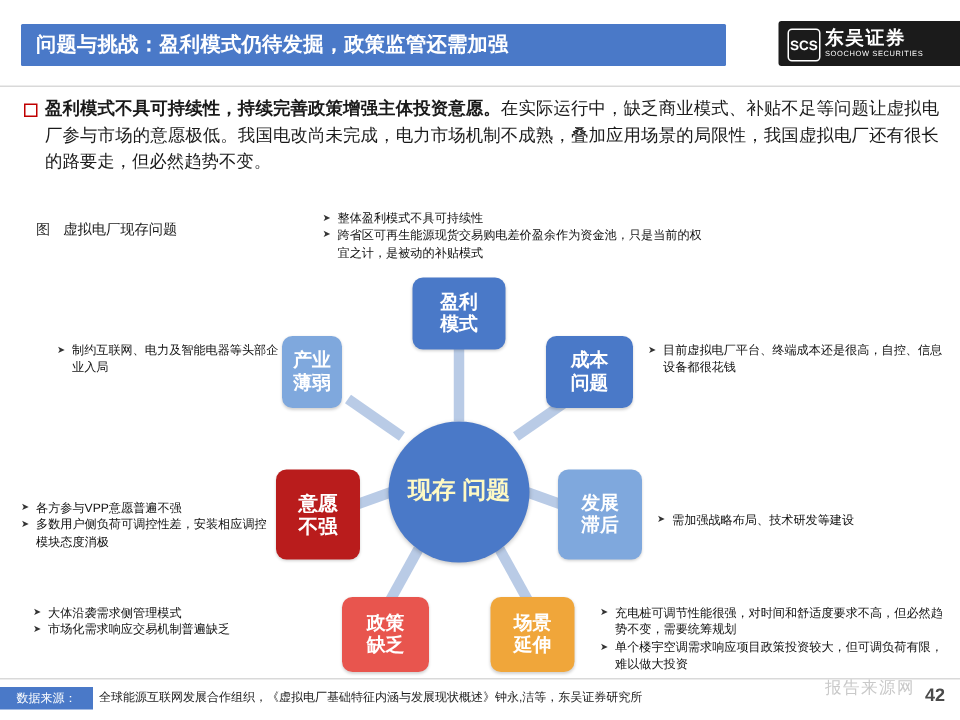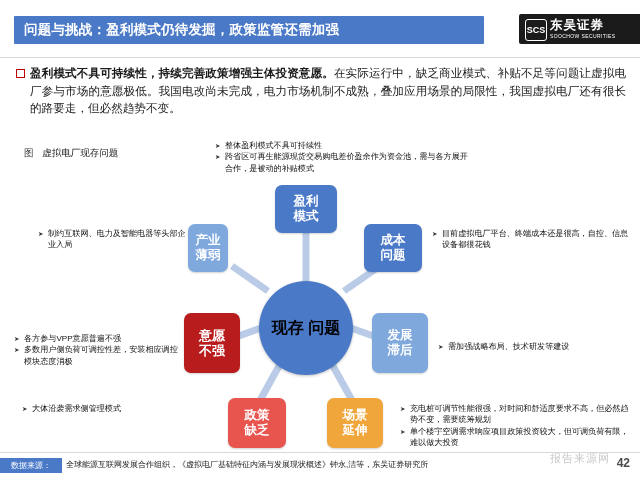--- a/index.html
+++ b/index.html
@@ -87,21 +87,21 @@
     text-align:center;
     font-weight:bold;
     display:flex;align-items:center;justify-content:center;
     line-height:15px;
     box-shadow:0 1px 2px rgba(0,0,0,0.18);
   }
   .node span{display:block;}
   .center-node{
     position:absolute;left:259px;top:281px;width:94px;height:94px;
     border-radius:50%;
-    background:#4a79c8;color:#000000;
+    background:#4a79c8;color:#fef9c3;
     display:flex;align-items:center;justify-content:center;
     font-size:16px;font-weight:bold;line-height:20px;text-align:center;
     box-shadow:0 1px 3px rgba(0,0,0,0.25);
   }
   
   .footer-line{
     position:absolute;left:0;top:452px;width:640px;height:1px;background:#d9d9d9;
   }
   .src-tag{
     position:absolute;left:0;top:458px;width:62px;height:15px;
@@ -208,21 +208,21 @@
 
 <div class="node" style="left:228px;top:398px;width:58px;height:50px;background:#e8554e;font-size:12.5px;">
   <div>
     <span>政策</span>
     <span>缺乏</span>
   </div>
 </div>
 
 <div class="note" style="left:215px;top:140px;width:260px;">
   <div class="ln">整体盈利模式不具可持续性</div>
-  <div class="ln wrap" style="width:250px;">跨省区可再生能源现货交易购电差价盈余作为资金池，需与各方展开合作，是被动的补贴模式</div>
+  <div class="ln wrap" style="width:250px;">跨省区可再生能源现货交易购电差价盈余作为资金池，只是当前的权宜之计，是被动的补贴模式</div>
 </div>
 
 <div class="note" style="left:432px;top:228px;width:200px;">
   <div class="ln wrap" style="width:190px;">目前虚拟电厂平台、终端成本还是很高，自控、信息设备都很花钱</div>
 </div>
 
 <div class="note" style="left:38px;top:228px;width:150px;">
   <div class="ln wrap" style="width:140px;">制约互联网、电力及智能电器等头部企业入局</div>
 </div>
 
@@ -230,20 +230,21 @@
   <div class="ln wrap" style="width:170px;">需加强战略布局、技术研发等建设</div>
 </div>
 
 <div class="note" style="left:14px;top:333px;width:170px;">
   <div class="ln wrap" style="width:158px;">各方参与VPP意愿普遍不强</div>
   <div class="ln wrap" style="width:158px;">多数用户侧负荷可调控性差，安装相应调控模块态度消极</div>
 </div>
 
 <div class="note" style="left:22px;top:403px;width:180px;">
   <div class="ln wrap" style="width:170px;">大体沿袭需求侧管理模式</div>
+  <div class="ln wrap" style="width:170px;">市场化需求响应交易机制普遍缺乏</div>
 </div>
 
 <div class="note" style="left:400px;top:403px;width:232px;">
   <div class="ln wrap" style="width:222px;">充电桩可调节性能很强，对时间和舒适度要求不高，但必然趋势不变，需要统筹规划</div>
   <div class="ln wrap" style="width:222px;">单个楼宇空调需求响应项目政策投资较大，但可调负荷有限，难以做大投资</div>
 </div>
 
 <div class="footer-line"></div>
 <div class="src-tag">数据来源：</div>
 <div class="src-text">全球能源互联网发展合作组织，《虚拟电厂基础特征内涵与发展现状概述》钟永,洁等，东吴证券研究所</div>

